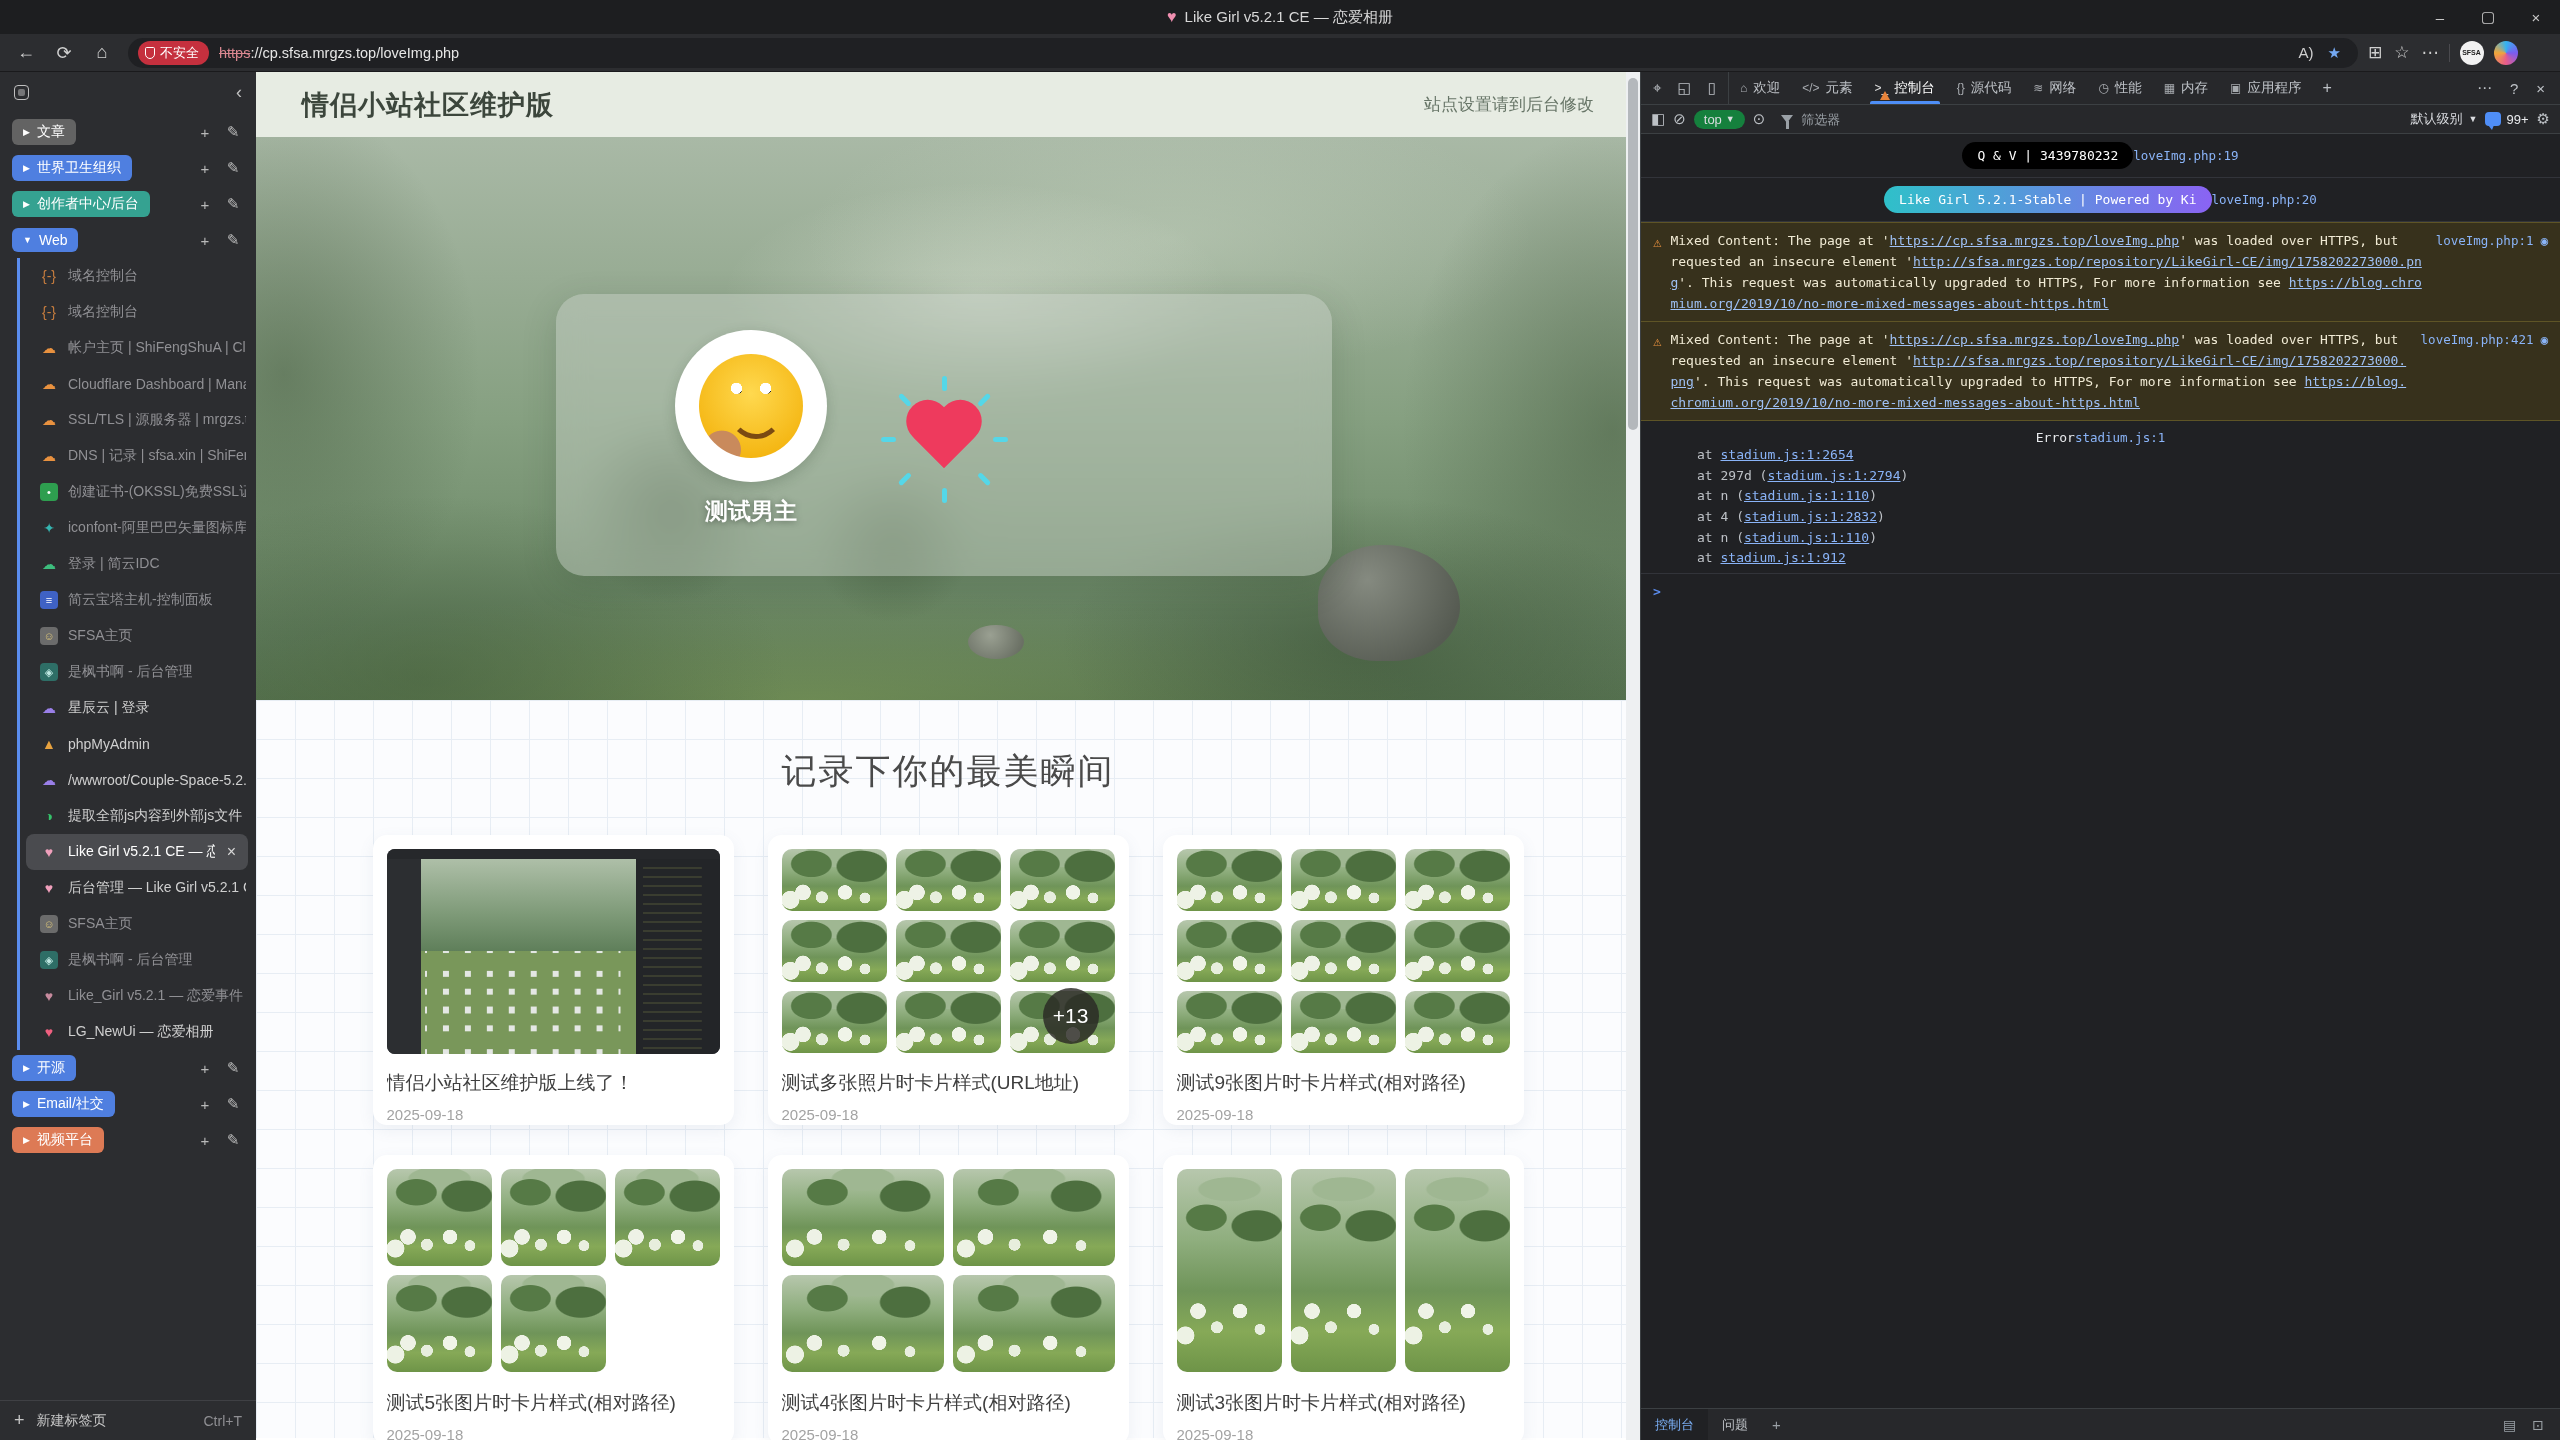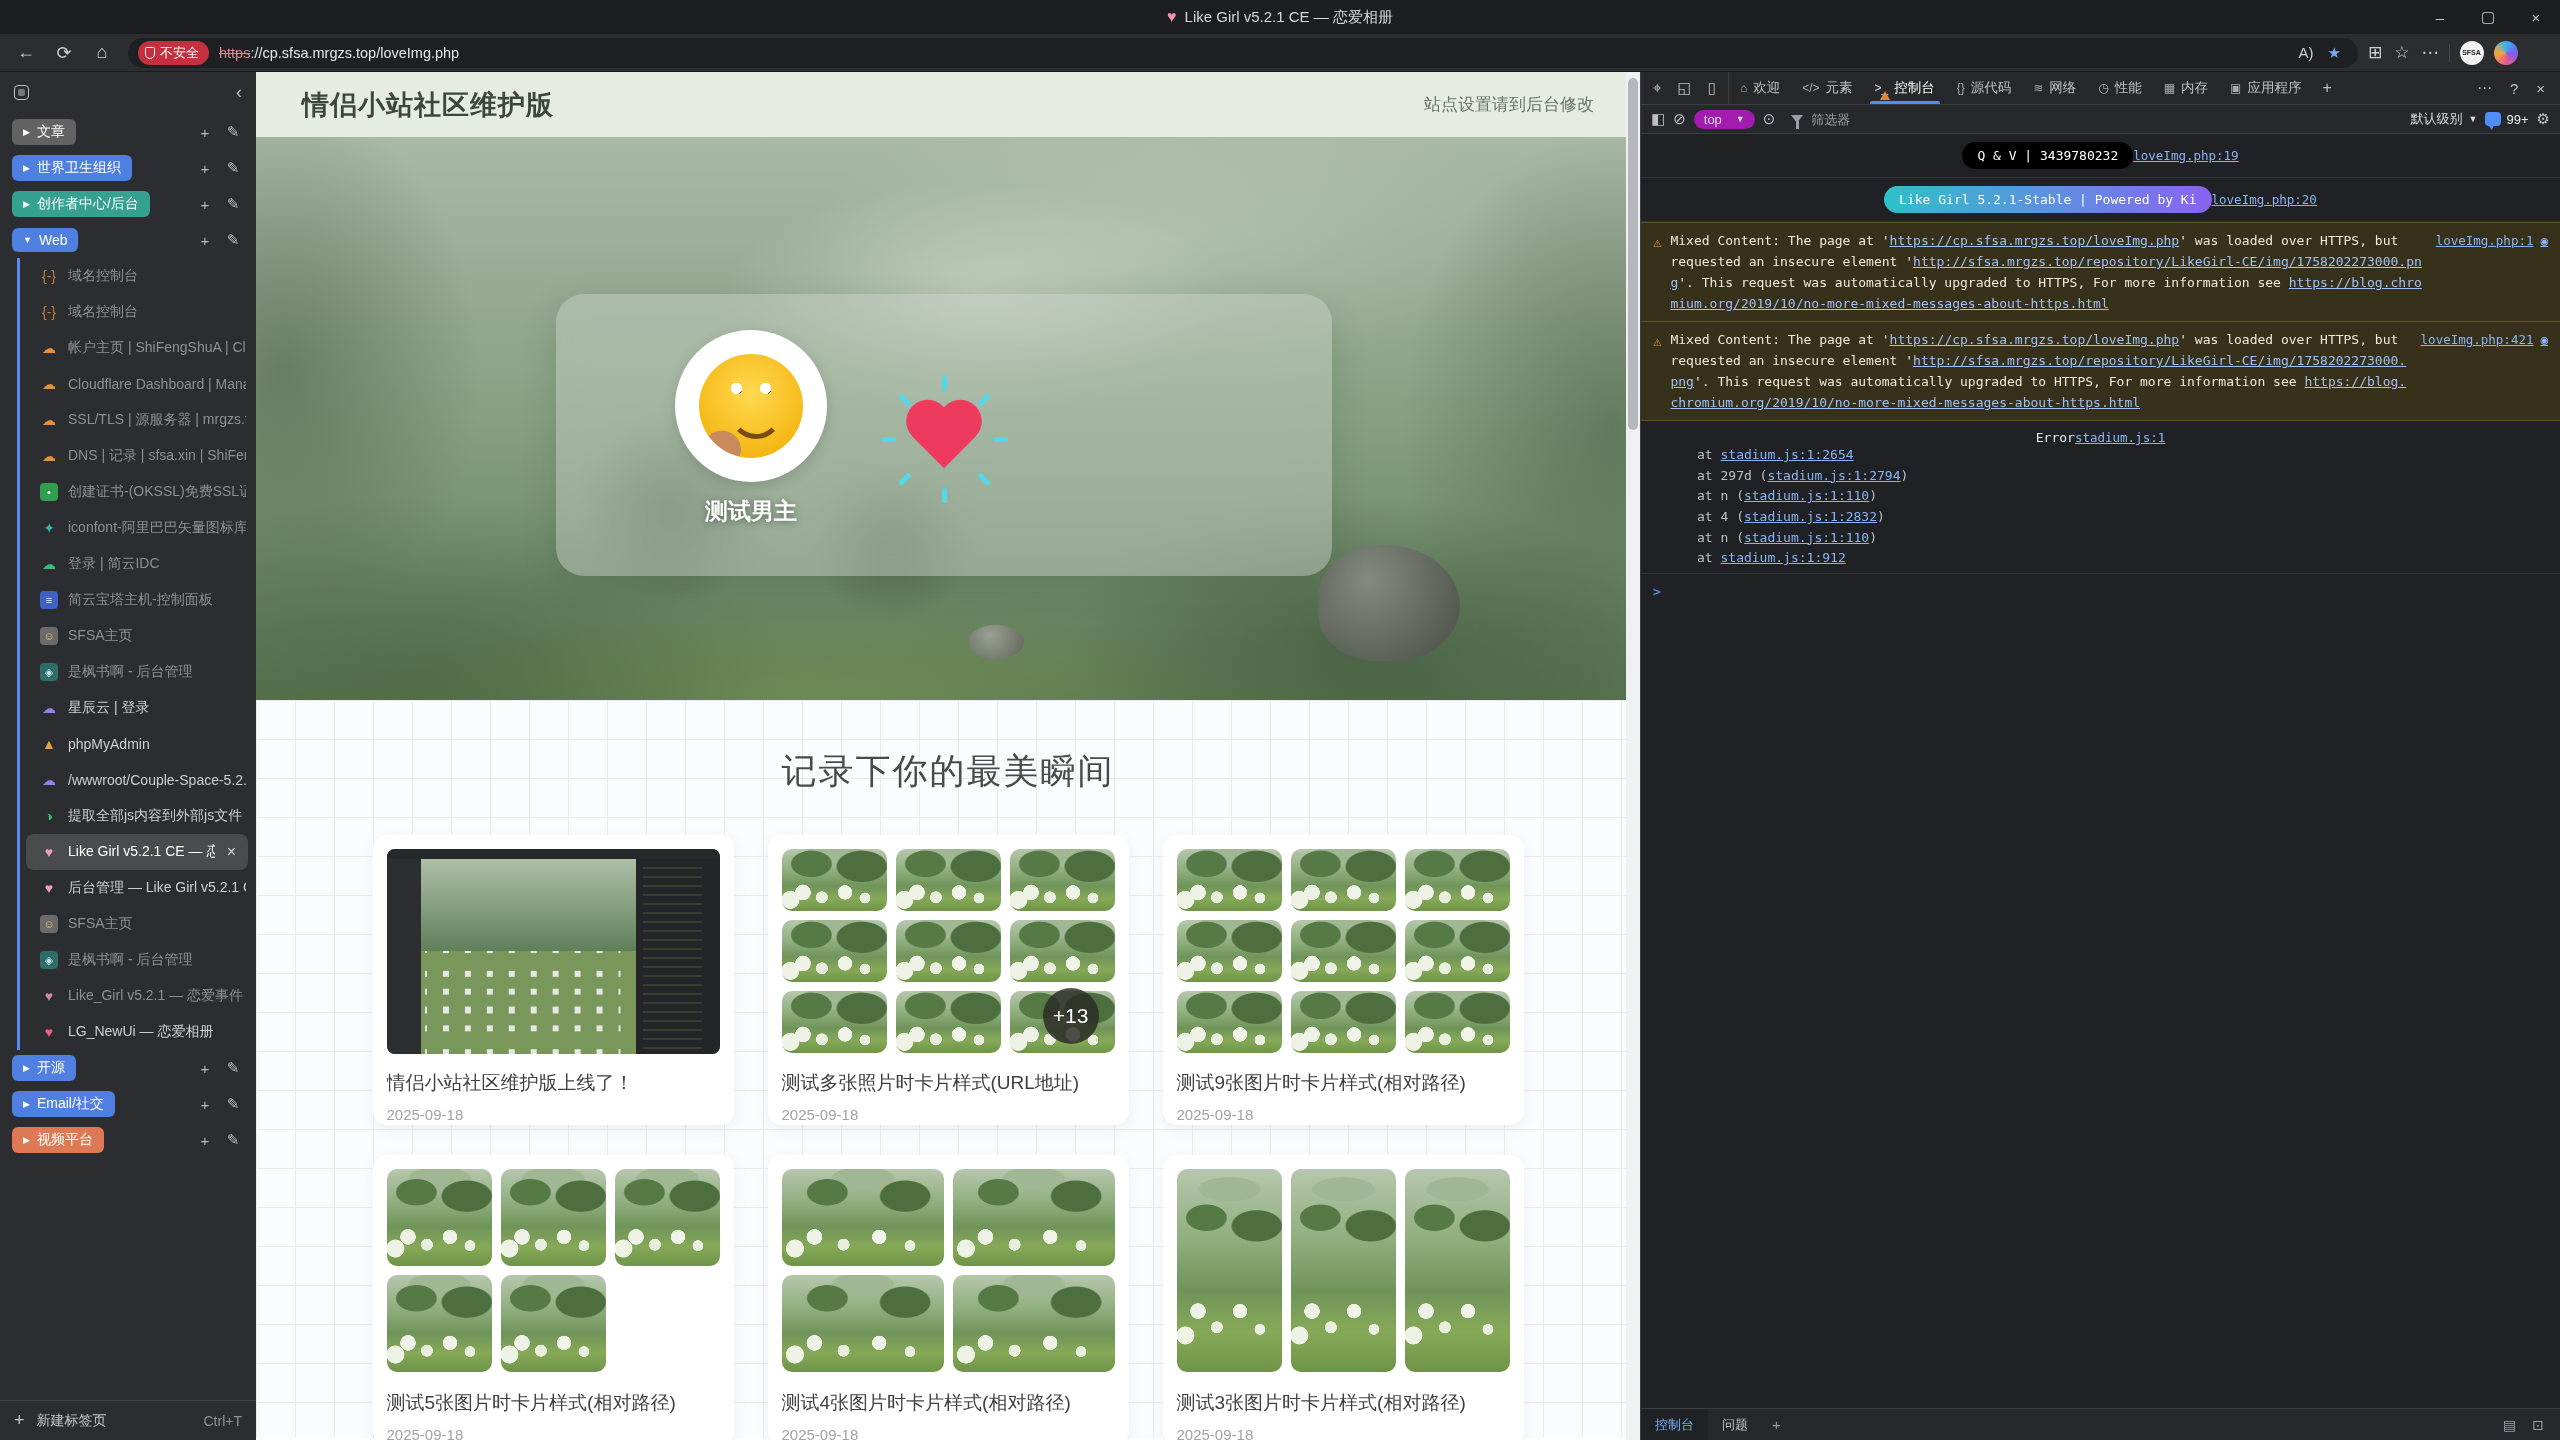--- a/index.html
+++ b/index.html
@@ -134,37 +134,37 @@
   .dt-tab{display:flex;align-items:center;gap:6px;padding:0 11px;height:100%;position:relative;white-space:nowrap}
   .dt-tab .t-ic{font-size:12px;opacity:.85}
   .dt-tab.active{color:#fff}
   .dt-tab.active::after{content:"";position:absolute;left:6px;right:6px;bottom:0;height:3px;background:#4e8ef7;border-radius:2px 2px 0 0}
   .warn-dot{position:absolute;left:16px;bottom:4px;width:0;height:0;border-left:5px solid transparent;border-right:5px solid transparent;border-bottom:9px solid #e8833a}
   .dt-plus{padding:0 10px;font-size:16px}
   .dt-right-icons{margin-left:auto;display:flex;align-items:center;padding-right:6px}
   .dt-right-icons .dt-ic{padding:0 9px;font-size:15px}
   .dt-console-toolbar{height:29px;display:flex;align-items:center;gap:8px;padding:0 10px;border-bottom:1px solid #3c4043;background:#27282b;font-size:13px}
   .ct-ic{font-size:15px;color:#bdc1c6}
-  .ctx-pill{background:#a21caf;border-radius:12px;padding:2px 10px;display:flex;align-items:center;gap:14px;color:#dadce0}
+  .ctx-pill{background:#15803d;border-radius:12px;padding:2px 10px;display:flex;align-items:center;gap:4px;color:#dadce0}
   .caret{font-size:9px}
   .funnel{width:0;height:0;border-left:6px solid transparent;border-right:6px solid transparent;border-top:8px solid #9aa0a6;position:relative}
   .funnel::after{content:"";position:absolute;left:-1.5px;top:-2px;width:3px;height:8px;background:#9aa0a6}
   .filter-box{flex:1;display:flex;align-items:center;gap:8px;padding:3px 8px}
   .filter-box input{background:transparent;border:none;outline:none;color:#dadce0;font-size:13px;flex:1;font-family:inherit}
   .filter-box input::placeholder{color:#9aa0a6}
   .lvl{display:flex;align-items:center;gap:6px;color:#dadce0}
   .issues{display:flex;align-items:center;gap:5px;color:#e8eaed}
   .bubble{width:16px;height:14px;background:#4f8ef7;border-radius:4px;position:relative}
   .bubble::after{content:"";position:absolute;left:3px;bottom:-4px;border-left:4px solid transparent;border-right:2px solid transparent;border-top:5px solid #4f8ef7}
   .dt-console{flex:1;overflow:hidden;font-family:"DejaVu Sans Mono","Liberation Mono",monospace;font-size:13px;color:#e8eaed}
   .console-row{display:flex;align-items:center;justify-content:center;padding:8px 12px;border-bottom:1px solid #32343a}
   .badge{padding:6px 15px;border-radius:16px;color:#fff;font-size:13px}
   .badge.dark{background:#000}
   .badge.grad{background:linear-gradient(90deg,#2fc0c9,#8a63f3)}
-  .src-link{color:#8ab4f8;text-decoration:underline;white-space:nowrap;font-size:12.5px}
+  .src-link{color:#8ab4f8;white-space:nowrap;font-size:12.5px}
   .console-warn{display:flex;gap:9px;padding:7px 12px;background:#37311c;border-bottom:1px solid #5e5426;border-top:1px solid #5e5426;line-height:1.62;color:#f0ead4}
   .console-warn + .console-warn{border-top:none}
   .warn-ic{color:#e8913f;font-size:14px;flex:none;padding-top:1px}
   .warn-text{flex:1}
   .warn-text .lnk{color:#9fc1f5;text-decoration:underline;word-break:break-all}
   .warn-src{display:flex;gap:7px;align-items:flex-start;padding-top:1px}
   .console-error-log{padding:9px 12px 4px 12px;border-bottom:1px solid #32343a}
   .err-head{display:flex;justify-content:center}
   .stack-line{padding-left:44px;line-height:1.58;color:#bdc1c6}
   .stack-line .lnk{color:#8ab4f8;text-decoration:underline}

